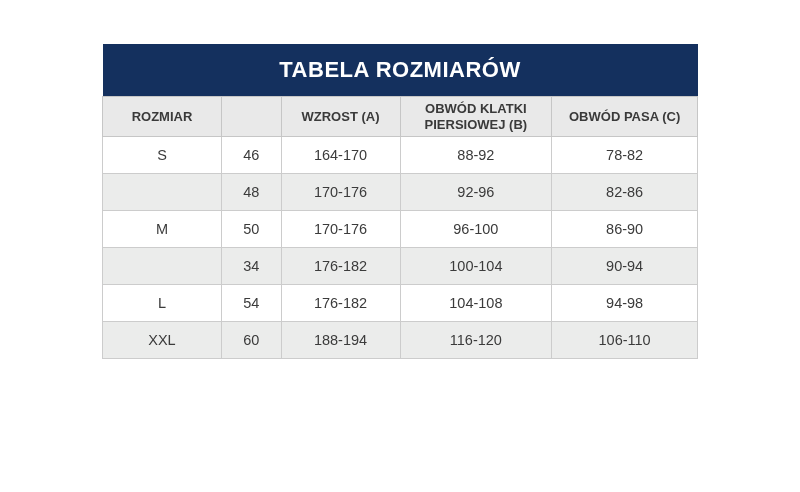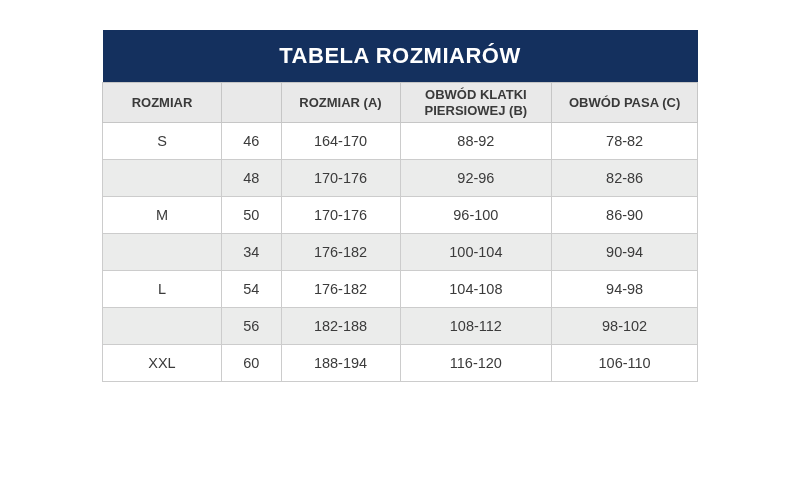--- a/index.html
+++ b/index.html
@@ -10,21 +10,21 @@
     background: #ffffff;
     font-family: "Liberation Sans", sans-serif;
     overflow: hidden;
   }
   .stage {
     width: 800px;
     height: 492px;
     display: flex;
     justify-content: center;
     align-items: flex-start;
-    padding-top: 30px;
+    padding-top: 44px;
     box-sizing: border-box;
   }
   table.size-table {
     border-collapse: collapse;
     width: 596px;
     table-layout: fixed;
   }
   table.size-table col.c1 { width: 20%; }
   table.size-table col.c2 { width: 10%; }
   table.size-table col.c3 { width: 20%; }
@@ -83,21 +83,21 @@
         <col class="c4">
         <col class="c5">
     </colgroup>
     <thead>
       <tr>
         <th colspan="5" class="table-title">TABELA ROZMIARÓW</th>
       </tr>
       <tr class="head-row">
         <th>ROZMIAR</th>
         <th></th>
-        <th>ROZMIAR (A)</th>
+        <th>WZROST (A)</th>
         <th>OBWÓD KLATKI PIERSIOWEJ (B)</th>
         <th>OBWÓD PASA (C)</th>
       </tr>
     </thead>
     <tbody>
       <tr>
         <td>S</td>
         <td>46</td>
         <td>164-170</td>
         <td>88-92</td>
@@ -125,27 +125,20 @@
         <td>90-94</td>
       </tr>
       <tr>
         <td>L</td>
         <td>54</td>
         <td>176-182</td>
         <td>104-108</td>
         <td>94-98</td>
       </tr>
       <tr>
-        <td></td>
-        <td>56</td>
-        <td>182-188</td>
-        <td>108-112</td>
-        <td>98-102</td>
-      </tr>
-      <tr>
         <td>XXL</td>
         <td>60</td>
         <td>188-194</td>
         <td>116-120</td>
         <td>106-110</td>
       </tr>
     </tbody>
   </table>
 </div>
 

